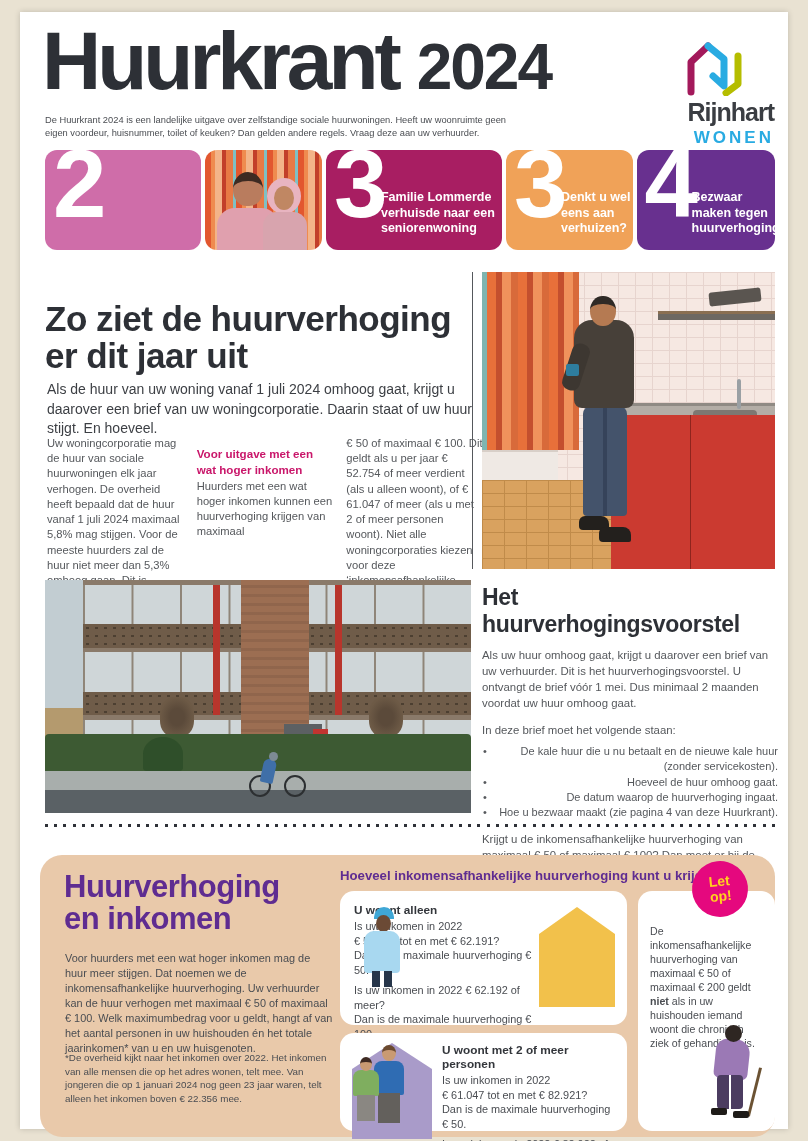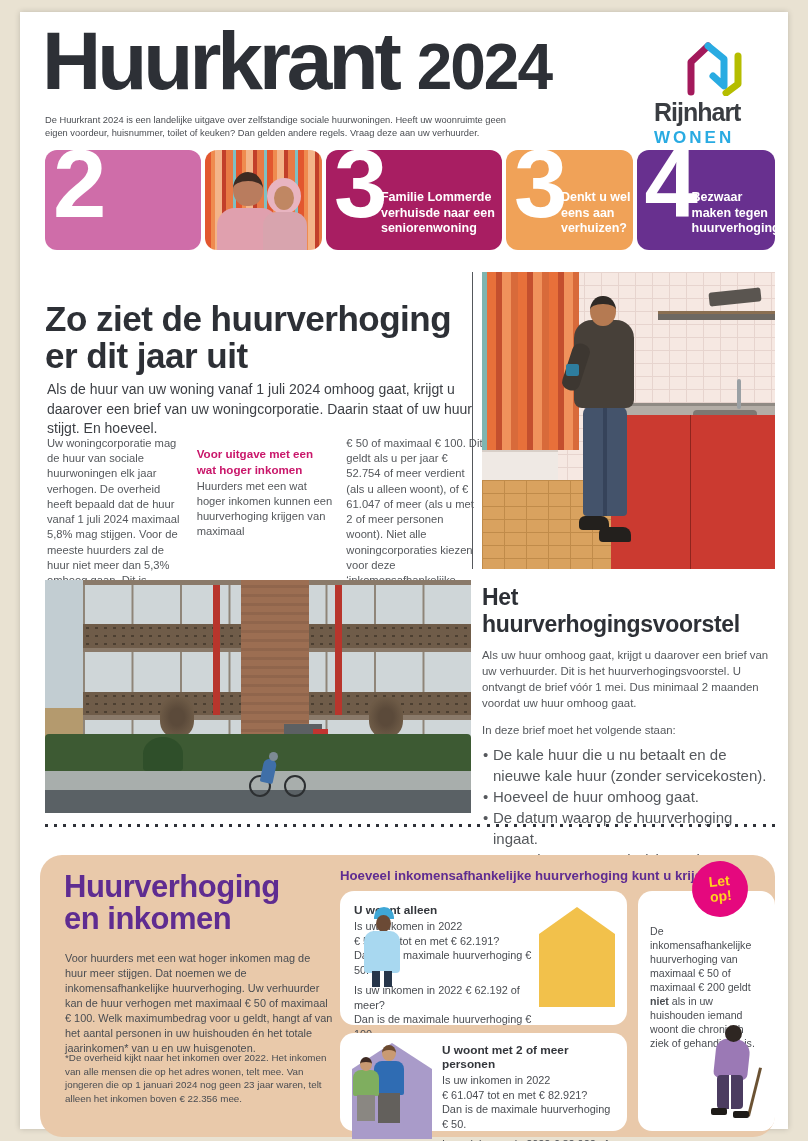--- a/index.html
+++ b/index.html
@@ -3,21 +3,21 @@
 <meta charset="utf-8">
 <style>
   * { margin:0; padding:0; box-sizing:border-box; }
   html,body { width:808px; height:1141px; }
   body { background:#e9e2d2; font-family:"Liberation Sans", sans-serif; position:relative; overflow:hidden; }
   .page { position:absolute; left:20px; top:12px; width:768px; height:1117px; background:#ffffff; box-shadow:0 0 6px rgba(0,0,0,.18); }
 
   
   .title { position:absolute; left:22px; top:2px; font-size:82px; font-weight:700; letter-spacing:-4px; color:#2d3036; white-space:nowrap; }
   .title .year { font-size:64px; letter-spacing:-2px; }
-  .logo { position:absolute; right:14px; top:28px; width:120px; text-align:left; }
+  .logo { position:absolute; right:14px; top:28px; width:120px; text-align:right; }
   .logo-name { font-size:25px; font-weight:700; color:#3a3d42; letter-spacing:-1px; margin-top:2px; }
   .logo-sub { font-size:17px; font-weight:700; color:#29abe2; letter-spacing:3px; margin-top:1px; }
   .page-intro { position:absolute; left:25px; top:102px; width:470px; font-size:9.3px; line-height:1.35; color:#4a4d52; }
 
   
   .toc { position:absolute; left:25px; top:138px; width:730px; height:100px; display:flex; gap:4px; }
   .toc-item { position:relative; border-radius:12px; overflow:hidden; color:#fff; }
   .toc-num { position:absolute; left:8px; top:-14px; font-size:96px; font-weight:700; line-height:1; color:#fff; }
   .toc-label { position:absolute; left:55px; bottom:13px; font-size:12.5px; font-weight:700; line-height:1.25; }
   .toc-1 { width:158px; background:#cf6da9; }
@@ -82,21 +82,21 @@
   .b-wheel { position:absolute; bottom:7%; width:22px; height:22px; border:2px solid #2c2f31; border-radius:50%; background:transparent; }
   .b-w1 { left:48%; } .b-w2 { left:56%; }
   .b-rider { position:absolute; left:51%; bottom:13%; width:13px; height:24px; background:#3f6fa8; border-radius:6px 6px 2px 2px; transform:rotate(12deg); }
   .b-riderhead { position:absolute; left:52.5%; bottom:22.5%; width:9px; height:9px; border-radius:50%; background:#7d8a94; }
 
   
   .proposal { position:absolute; left:462px; top:572px; width:296px; color:#55585c; }
   .proposal h2 { font-size:23px; font-weight:700; color:#2d3036; letter-spacing:-0.3px; margin-bottom:10px; }
   .proposal p { font-size:11.4px; line-height:1.4; margin-bottom:11px; }
   .proposal ul { list-style:none; margin:-6px 0 11px 0; }
-  .proposal li { font-size:15px; line-height:1.4; padding-left:11px; position:relative; }
+  .proposal li { font-size:11px; line-height:1.4; padding-left:11px; position:relative;text-align:right; }
   .proposal li::before { content:"•"; position:absolute; left:1px; }
 
   
   .dotline { position:absolute; left:25px; top:812px; width:732px; height:3px; background:repeating-linear-gradient(90deg,#2e3138 0 3px, transparent 3px 9.2px); }
 
   
   .tan { position:absolute; left:20px; top:831px; width:735px; height:282px; background:#e9c9aa; border-radius:22px;margin-top:12px; }
   .income-h { position:absolute; left:24px; top:16px; font-size:31px; line-height:1.04; color:#5f2c91; letter-spacing:-0.5px; }
   .income-h .b { font-weight:700; }
   .income-body { position:absolute; left:25px; top:96px; width:268px; font-size:10.9px; line-height:1.38; color:#4a4d52; }

